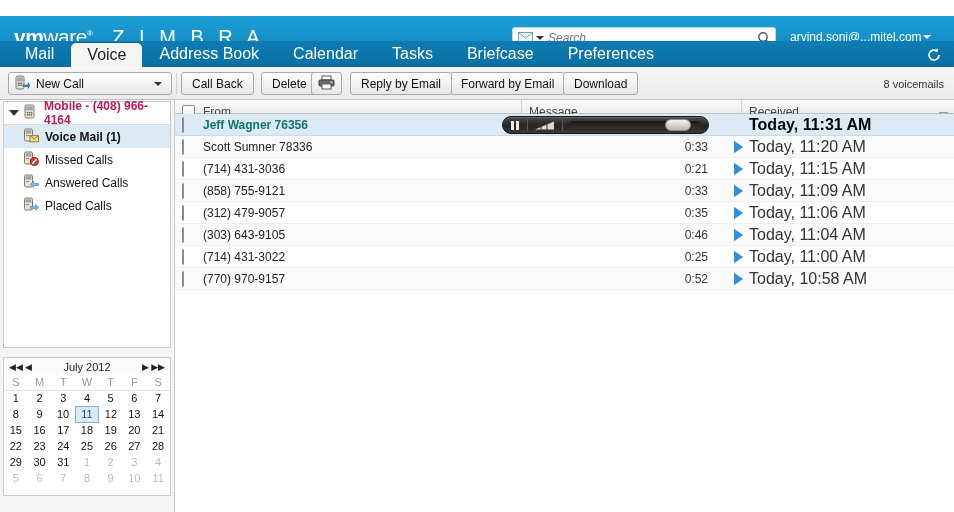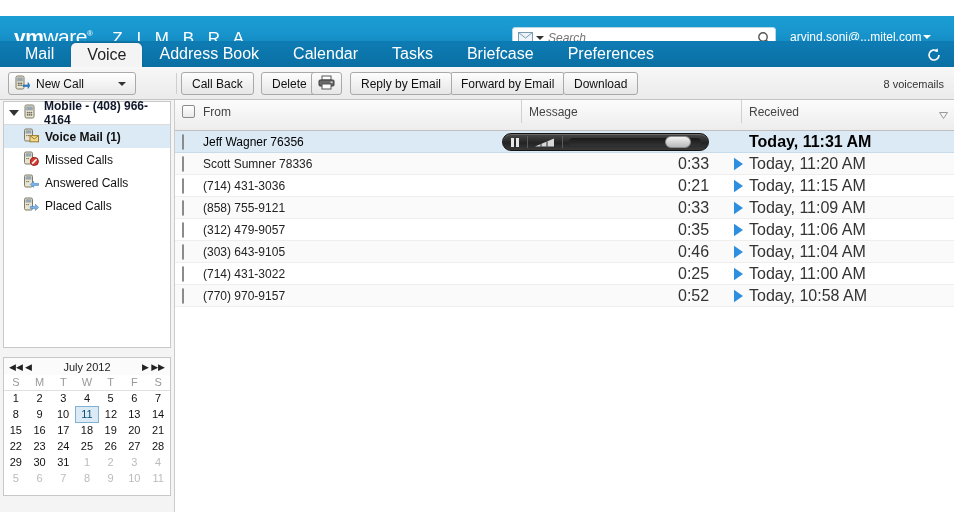--- a/index.html
+++ b/index.html
@@ -20,21 +20,21 @@
     border-bottom: 1px solid #0b6ea0;
   }
   .logo { position: absolute; left: 14px; top: 9px; display: flex; align-items: baseline; }
   .logo-vm {
     color: #ffffff; font-size: 21px; font-weight: bold; letter-spacing: -0.5px;
     font-family: "Liberation Sans", sans-serif;
   }
   .logo-vm .lite { font-weight: normal; }
   .logo-tm { font-size: 8px; vertical-align: super; color: #dff1fa; }
   .logo-zimbra {
-    color: #ffffff; font-size: 17px; letter-spacing: 4.5px; margin-left: 20px;
+    color: #ffffff; font-size: 20px; letter-spacing: 4.5px; margin-left: 20px;
     font-family: "Liberation Sans", sans-serif;
   }
 
   
   .searchwrap {
     position: absolute; left: 512px; top: 11px; width: 264px; height: 21px;
     background: #ffffff; border: 1px solid #b9d8e6; border-radius: 3px;
     display: flex; align-items: center;
   }
   .search-type {
@@ -80,21 +80,21 @@
     display: flex; align-items: center; justify-content: center; cursor: pointer;
   }
 
   
   .toolbar {
     position: absolute; left: 0; top: 67px; width: 954px; height: 33px;
     background: linear-gradient(to bottom, #f7f7f7 0%, #ebebeb 100%);
     border-bottom: 1px solid #c3c3c3;
   }
   .newcall {
-    position: absolute; left: 8px; top: 5px; width: 128px; height: 23px;
+    position: absolute; left: 8px; top: 5px; width: 164px; height: 23px;
     background: linear-gradient(to bottom, #ffffff 0%, #e8e8e8 100%);
     border: 1px solid #a9a9a9; border-radius: 3px;
     display: flex; align-items: center; cursor: pointer;
   }
   .newcall .label { margin-left: 6px; font-size: 12px; color: #111; }
   .newcall .caret-dn { position: absolute; right: 9px; }
 
   .tbtn {
     position: absolute; top: 5px; height: 23px;
     background: linear-gradient(to bottom, #fdfdfd 0%, #e6e6e6 100%);
@@ -109,21 +109,21 @@
   .leftcol { position: absolute; left: 0; top: 100px; width: 174px; height: 412px; background: #f4f4f4; }
   .folderpane {
     position: absolute; left: 3px; top: 1px; width: 168px; height: 247px;
     background: #ffffff; border: 1px solid #c8c8c8;
   }
   .folder-root {
     height: 23px; display: flex; align-items: center; padding-left: 5px; gap: 5px;
     border-bottom: 1px solid #dcdcdc; cursor: pointer;
   }
   .tri-dn { width: 0; height: 0; border-left: 5px solid transparent; border-right: 5px solid transparent; border-top: 6px solid #333; }
-  .folder-root .txt { font-weight: bold; font-size: 12px; color: #0f172a; }
+  .folder-root .txt { font-weight: bold; font-size: 12px; color: #be185d; }
   .folder-item {
     height: 23px; display: flex; align-items: center; padding-left: 20px; gap: 6px; cursor: pointer;
   }
   .folder-item.sel { background: #dbeaf5; }
   .folder-item .txt { font-size: 12px; color: #111; }
   .folder-item.sel .txt { font-weight: bold; }
 
   
   .calpane {
     position: absolute; left: 3px; top: 257px; width: 168px; height: 139px;
@@ -141,43 +141,43 @@
     font-size: 11px; font-weight: normal; color: #999; height: 15px; text-align: center;
     border-bottom: 1px solid #e0e0e0;
   }
   table.cal td { font-size: 11px; text-align: center; height: 16px; color: #111; width: 14.28%; }
   table.cal td.other { color: #bbbbbb; }
   table.cal td.today { border: 1px solid #7fb3d5; background: #dbeaf5; color: #0b4f7a; }
 
   
   .mainpane { position: absolute; left: 174px; top: 100px; width: 780px; height: 412px; background: #ffffff; border-left: 1px solid #cccccc; }
   .colhead {
-    position: relative; height: 31px; width: 100%;
+    position: relative; height: 14px; width: 100%;
     background: linear-gradient(to bottom, #fcfcfc 0%, #ededed 100%);
     border-bottom: 1px solid #c0c0c0;
   }
   .colhead .cell { position: absolute; top: 0; height: 23px; display: flex; align-items: center; font-size: 12px; color: #444; }
   .colsep { position: absolute; top: 0; height: 23px; width: 1px; background: #d0d0d0; }
   .chk {
     width: 13px; height: 13px; border: 1px solid #8b8b8b; border-radius: 2px;
     background: linear-gradient(to bottom, #ffffff 0%, #e9e9e9 100%); cursor: pointer;
   }
   .sortarrow { position: absolute; right: 6px; top: 8px; width: 9px; height: 7px; cursor: pointer; }
 
   .rows { position: relative; width: 100%; }
   .row {
     position: relative; height: 22px; width: 100%;
     display: flex; align-items: center; border-bottom: 1px solid #eeeeee; cursor: pointer;
   }
   .row.alt { background: #fafafa; }
   .row.sel { background: #dbeaf5; border-bottom: 1px solid #c6dcec; }
   .row .c-chk { position: absolute; left: 7px; top: 4px; }
   .row .c-from { position: absolute; left: 28px; font-size: 12px; color: #222; white-space: nowrap; }
-  .row.sel .c-from { font-weight: normal; color: #000000; }
-  .row .c-dur { position: absolute; left: 503px; width: 30px; text-align: right; font-size: 16px; color: #333; }
+  .row.sel .c-from { font-weight: bold; color: #0f766e; }
+  .row .c-dur { position: absolute; left: 503px; width: 30px; text-align: right; font-size: 12px; color: #333; }
   .row .c-play { position: absolute; left: 558px; top: 4px; cursor: pointer; }
   .row .c-recv { position: absolute; left: 574px; font-size: 16px; color: #333; white-space: nowrap; }
   .row.sel .c-recv { font-weight: bold; color: #000; }
 
   
   .player {
     position: absolute; left: 327px; top: 2px; width: 207px; height: 18px;
     background: linear-gradient(to bottom, #4a4a4a 0%, #232323 55%, #3a3a3a 100%);
     border: 1px solid #151515; border-radius: 9px;
     display: flex; align-items: center; box-shadow: inset 0 1px 0 rgba(255,255,255,0.18);

